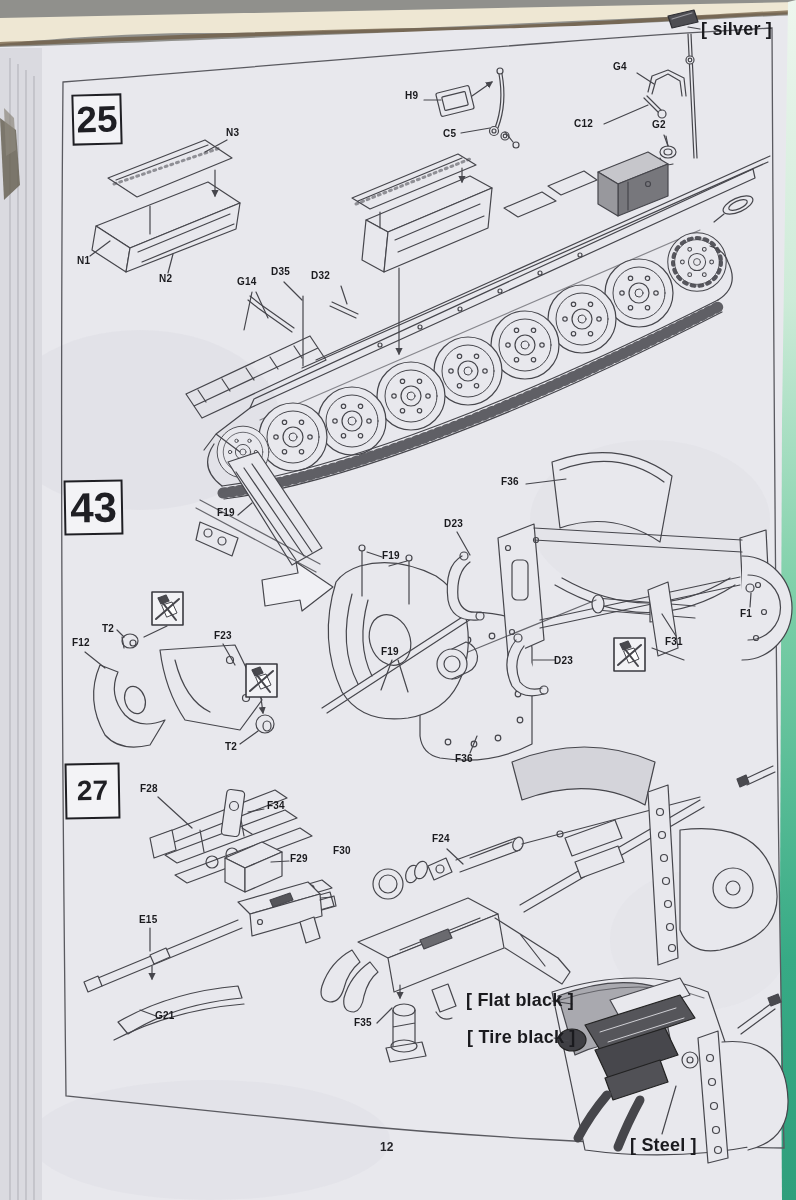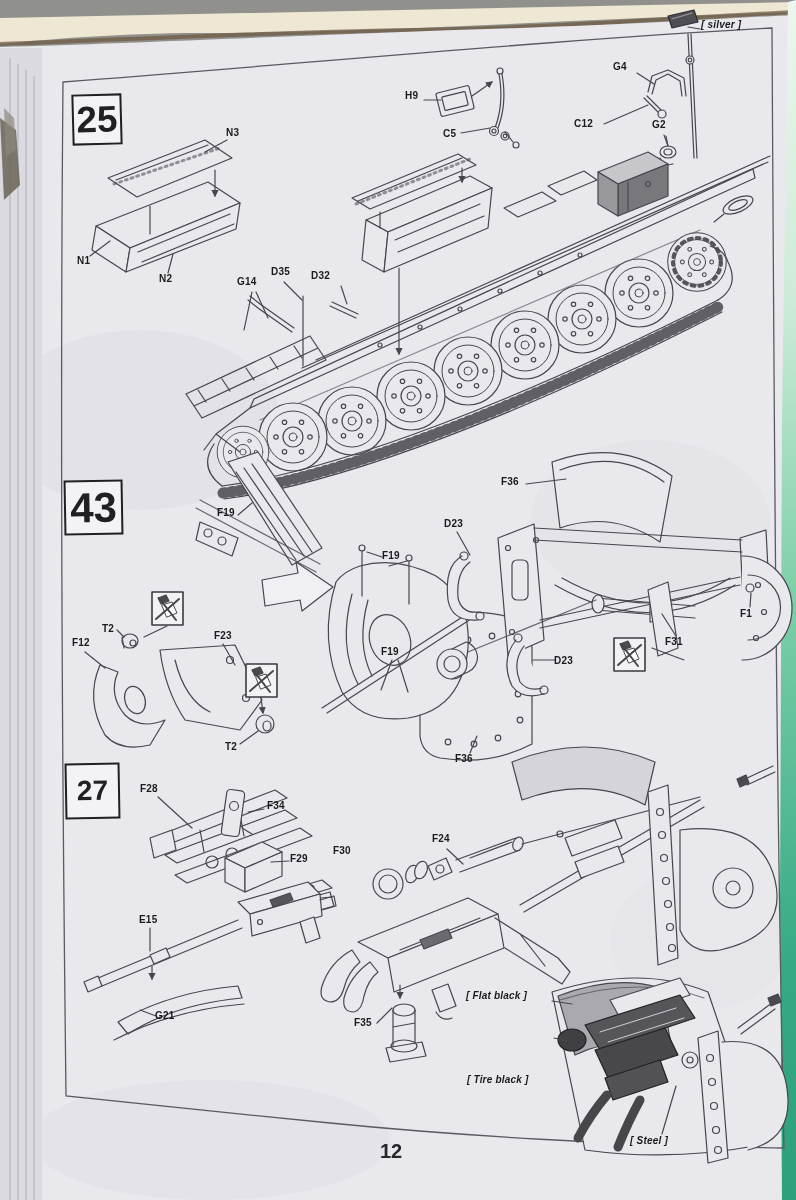--- a/index.html
+++ b/index.html
@@ -1,24 +1,24 @@
 <!DOCTYPE html>
 <html><head>
 <meta charset="utf-8">
 <style>
   html,body{margin:0;padding:0;background:#6e6e6a;}
   .photo{position:relative;width:796px;height:1200px;overflow:hidden;
          font-family:"Liberation Sans",sans-serif;background:#a09c94;}
   svg.art{position:absolute;left:0;top:0;display:block;}
   .lbl{position:absolute;font-weight:700;font-size:10px;color:#1a1a1e;
        white-space:nowrap;letter-spacing:.2px;line-height:1;}
-  .note{font-size:10px;font-style:italic;}
+  .note{font-size:18px;}
   .step{position:absolute;display:flex;align-items:center;justify-content:center;
         background:#f3f3f6;border:2.5px solid #1f1f24;color:#1f1f24;font-weight:700;}
-  .pagenum{position:absolute;font-weight:700;font-size:20px;color:#26262b;}
+  .pagenum{position:absolute;font-weight:700;font-size:12px;color:#26262b;}
 </style>
 </head>
 <body>
 
 <div class="photo">
 
 <svg class="art" width="796" height="1200" viewBox="0 0 796 1200">
   <defs>
     <linearGradient id="teal" x1="0" y1="0" x2="0" y2="1">
       <stop offset="0" stop-color="#eef6ee"></stop>
@@ -431,18 +431,18 @@
 <div class="lbl" style="left:214px;top:631px">F23</div>
 <div class="lbl" style="left:140px;top:784px">F28</div>
 <div class="lbl" style="left:267px;top:801px">F34</div>
 <div class="lbl" style="left:290px;top:854px">F29</div>
 <div class="lbl" style="left:333px;top:846px">F30</div>
 <div class="lbl" style="left:139px;top:915px">E15</div>
 <div class="lbl" style="left:155px;top:1011px">G21</div>
 <div class="lbl" style="left:432px;top:834px">F24</div>
 <div class="lbl" style="left:354px;top:1018px">F35</div>
 <div class="lbl note" style="left:466px;top:991px">[ Flat black ]</div>
-<div class="lbl note" style="left:467px;top:1075px">[ Tire black ]</div>
+<div class="lbl note" style="left:467px;top:1028px">[ Tire black ]</div>
 <div class="lbl note" style="left:630px;top:1136px">[ Steel ]</div>
 
 <div class="pagenum" style="left:380px;top:1140px">12</div>
 
 </div>
 
 </body></html>

